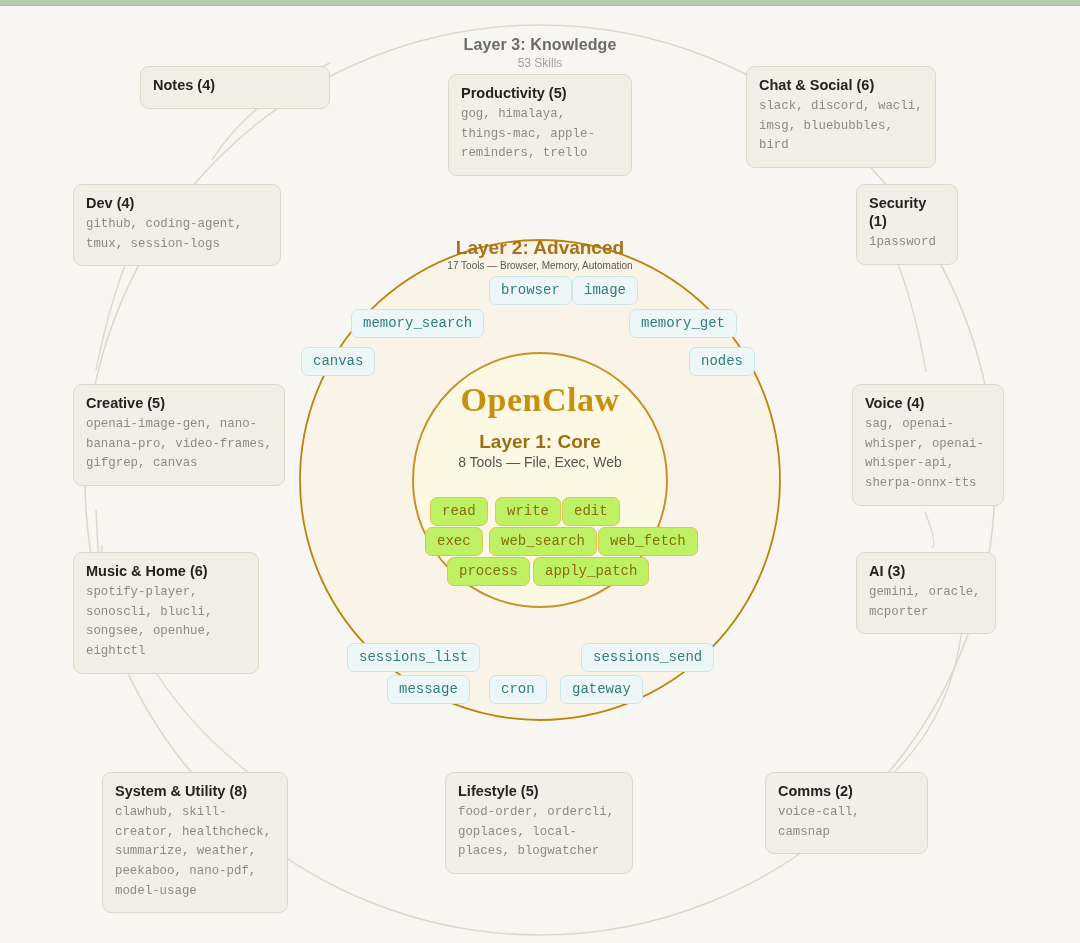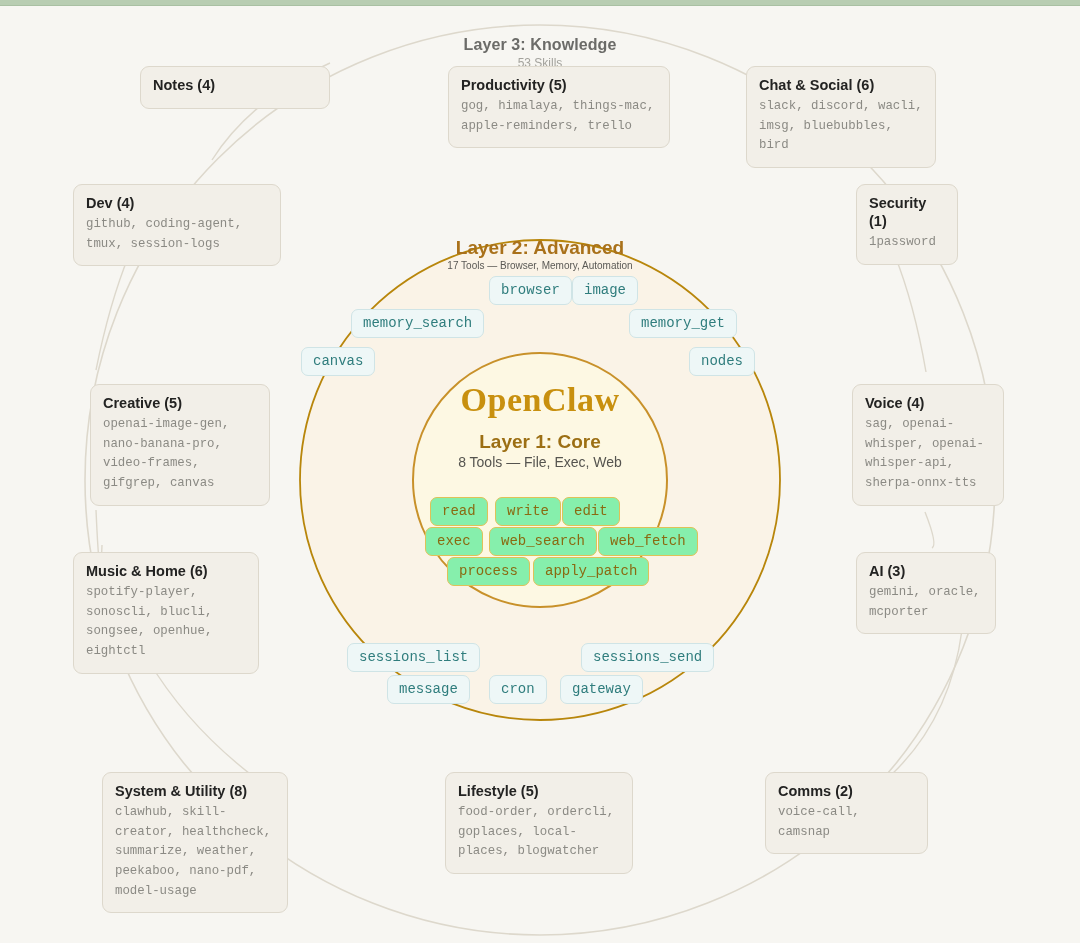--- a/index.html
+++ b/index.html
@@ -55,21 +55,21 @@
   .chip{
     position:absolute;
     font-family:"Liberation Mono", monospace;
     font-size:14px;
     white-space:nowrap;
     border-radius:7px;
     padding:5px 11px 6px 11px;
     line-height:1.15;
   }
   .chip.core{
-    background:#86efac; border:1.4px solid #dfc158; color:#8a6a11;
+    background:#bef264; border:1.4px solid #dfc158; color:#8a6a11;
   }
   .chip.adv{
     background:#eef7f7; border:1.4px solid #cfe4e6; color:#2f7d7d;
   }
 
   
   .card{
     position:absolute;
     background:#f2efe8;
     border:1px solid #ddd8cc;
@@ -138,41 +138,41 @@
 <div class="chip adv" style="left:347px; top:643px;">sessions_list</div>
 <div class="chip adv" style="left:581px; top:643px;">sessions_send</div>
 <div class="chip adv" style="left:387px; top:675px;">message</div>
 <div class="chip adv" style="left:489px; top:675px;">cron</div>
 <div class="chip adv" style="left:560px; top:675px;">gateway</div>
 
 <div class="card" style="left:140px; top:66px;  width:190px;">
   <h4>Notes (4)</h4>
 </div>
 
-<div class="card" style="left:448px; top:66px;  width:222px;">
+<div class="card" style="left:448px; top:74px;  width:184px;">
   <h4>Productivity (5)</h4>
   <p>gog, himalaya, things-mac, apple-reminders, trello</p>
 </div>
 
 <div class="card" style="left:746px; top:66px;  width:190px;">
   <h4>Chat &amp; Social (6)</h4>
   <p>slack, discord, wacli, imsg, bluebubbles, bird</p>
 </div>
 
 <div class="card" style="left:73px;  top:184px; width:208px;">
   <h4>Dev (4)</h4>
   <p>github, coding-agent, tmux, session-logs</p>
 </div>
 
 <div class="card" style="left:856px; top:184px; width:102px;">
   <h4>Security (1)</h4>
   <p>1password</p>
 </div>
 
-<div class="card" style="left:73px;  top:384px; width:180px;margin-left:17px;">
+<div class="card" style="left:73px;  top:384px; width:212px;">
   <h4>Creative (5)</h4>
   <p>openai-image-gen, nano-banana-pro, video-frames, gifgrep, canvas</p>
 </div>
 
 <div class="card" style="left:852px; top:384px; width:152px;">
   <h4>Voice (4)</h4>
   <p>sag, openai-whisper, openai-whisper-api, sherpa-onnx-tts</p>
 </div>
 
 <div class="card" style="left:73px;  top:552px; width:186px;">

